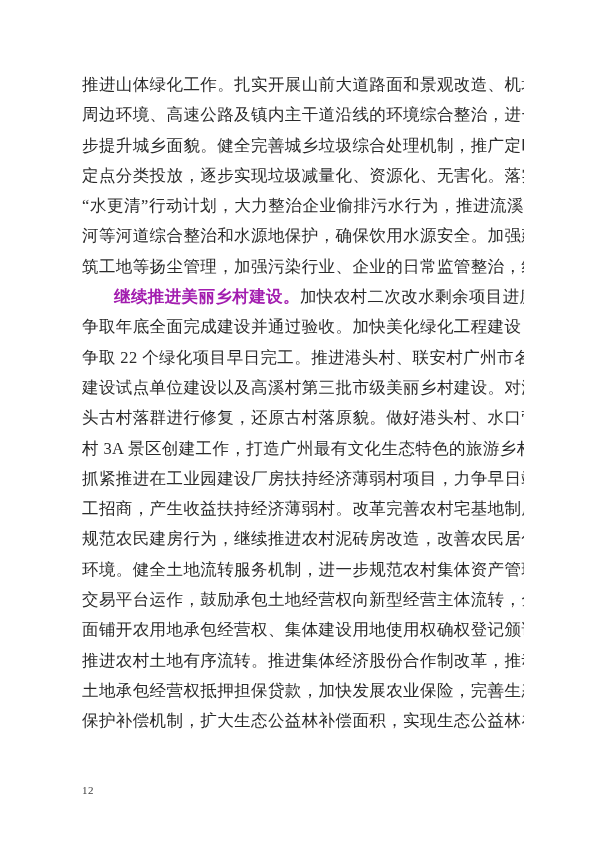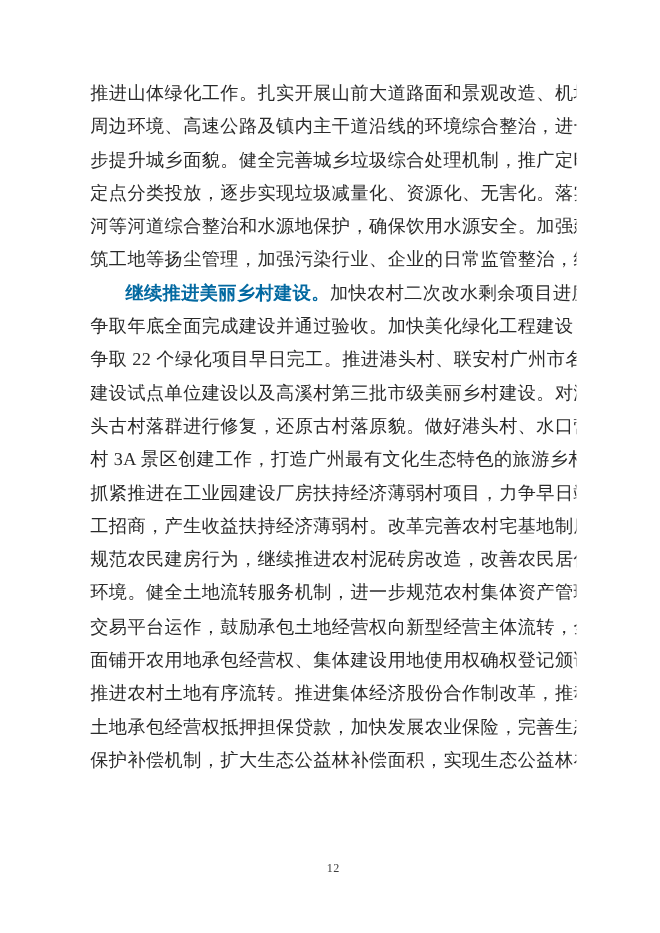--- a/index.html
+++ b/index.html
@@ -44,47 +44,47 @@
     text-align: left;
     text-align-last: left;
   }
   
   .line.indent {
     padding-left: 32px;
     width: 410px;
   }
   .bold-lead {
     font-weight: bold;
-    color: #0369a1;
+    color: #a21caf;
     margin-top: 14px;
   }
   .page-number {
     position: absolute;
     left: 82px;
     top: 783px;
     width: 442px;
-    text-align: center;
     font-size: 11px;
     line-height: 14px;
     color: #3c3c3c;
     letter-spacing: 0.5px;
   }
 </style>
 </head>
 <body>
 
 <div class="page">
 
   <div class="text-block">
 
     <div>
       <div class="line">推进山体绿化工作。扎实开展山前大道路面和景观改造、机场</div>
       <div class="line">周边环境、高速公路及镇内主干道沿线的环境综合整治，进一</div>
       <div class="line">步提升城乡面貌。健全完善城乡垃圾综合处理机制，推广定时</div>
       <div class="line">定点分类投放，逐步实现垃圾减量化、资源化、无害化。落实</div>
+      <div class="line">“水更清”行动计划，大力整治企业偷排污水行为，推进流溪</div>
       <div class="line">河等河道综合整治和水源地保护，确保饮用水源安全。加强建</div>
       <div class="line">筑工地等扬尘管理，加强污染行业、企业的日常监管整治，继</div>
     </div>
 
     <div>
       <div class="line indent">
         <span class="bold-lead">继续推进美丽乡村建设。</span><span>加快农村二次改水剩余项目进度，</span>
       </div>
       <div class="line">争取年底全面完成建设并通过验收。加快美化绿化工程建设，</div>
       <div class="line">争取 22 个绿化项目早日完工。推进港头村、联安村广州市名村</div>

